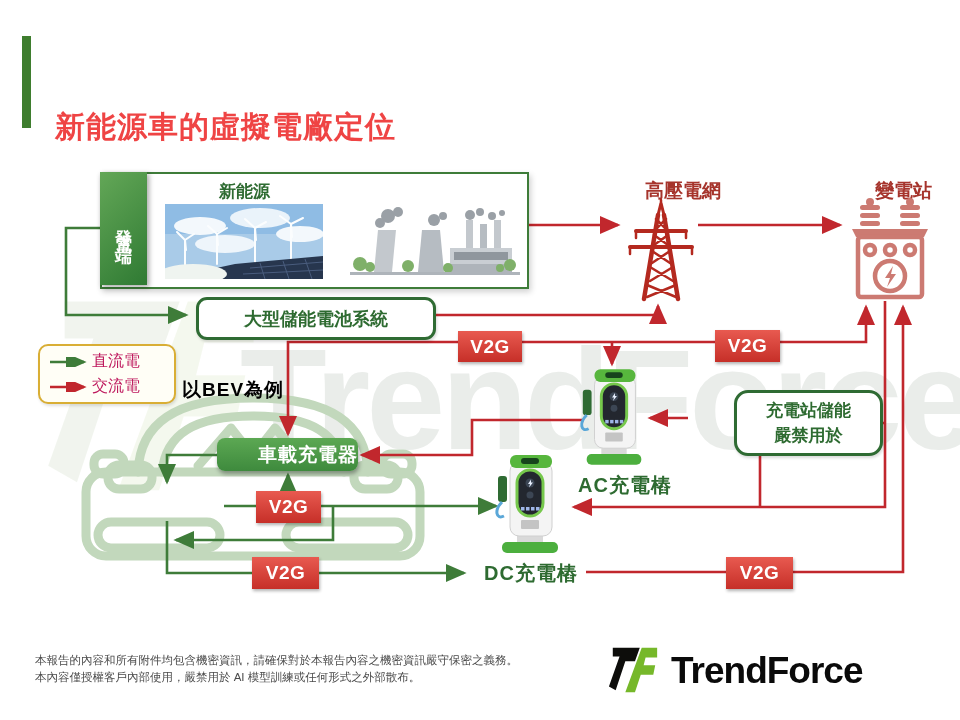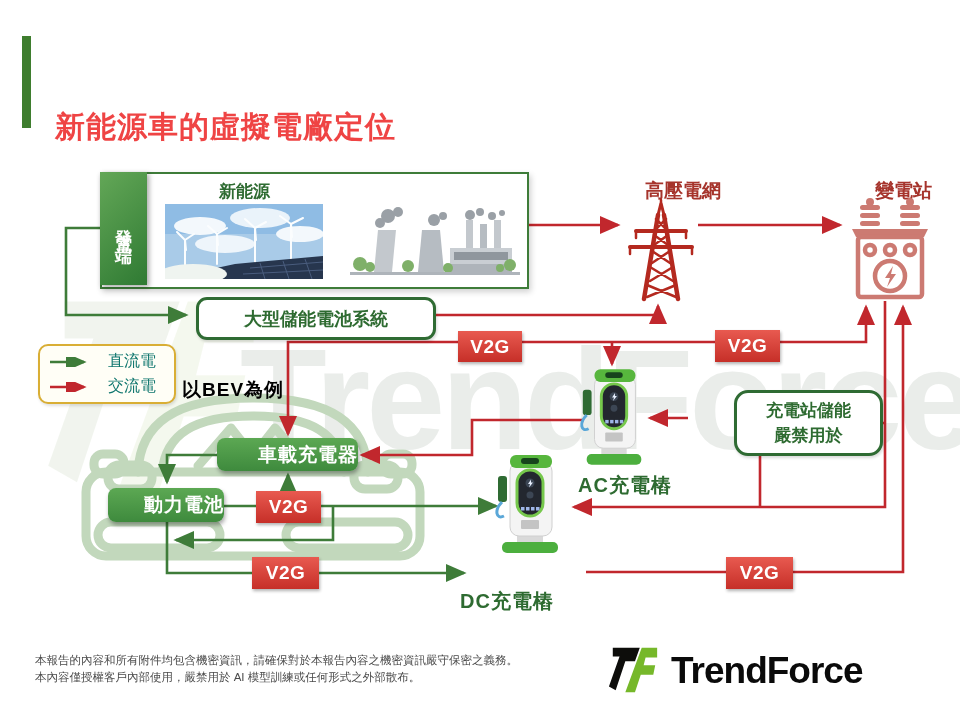--- a/index.html
+++ b/index.html
@@ -36,21 +36,21 @@
   
   .gpill{background:linear-gradient(180deg,#5CA853,#3E8A3D);border-radius:8px;color:#fff;font-weight:800;
     display:flex;align-items:center;justify-content:flex-end;box-shadow:1px 3px 4px rgba(0,0,0,.35);font-size:19px;letter-spacing:1px;}
   
   .v2g{background:linear-gradient(180deg,#E85A50,#C62F28);border-radius:0;color:#fff;font-weight:800;
     display:flex;align-items:center;justify-content:center;font-size:19px;letter-spacing:.5px;
     box-shadow:1px 2px 3px rgba(0,0,0,.3);}
   
   .legend-box{left:38px;top:344px;width:138px;height:60px;background:#FFFEF6;border:2.5px solid #D9AE35;
     border-radius:10px;box-shadow:1px 2px 3px rgba(0,0,0,.12);display:flex;flex-direction:column;justify-content:center;gap:4px;padding-left:8px;box-sizing:border-box;}
-  .legend-row{display:flex;align-items:center;gap:16px;font-size:16px;color:#0f766e;}
+  .legend-row{display:flex;align-items:center;gap:0;font-size:16px;color:#be185d;}
   
   .src-line{left:35px;top:627px;font-size:17px;font-weight:800;color:#3F3F3F;}
   .disc{left:35px;font-size:11.5px;color:#4A4A4A;}
   .logo-wrap{left:607px;top:644px;display:flex;align-items:center;gap:10px;}
   .logo-text{font-size:37px;font-weight:800;color:#0A0A0A;letter-spacing:-1px;}
 </style>
 </head>
 <body>
 
 <div class="stage">
@@ -220,23 +220,20 @@
       <svg width="44" height="10" viewBox="0 0 44 10">
         <path d="M2,5 H36" stroke="#C1272D" stroke-width="2.6" marker-end="url(#ar)"></path>
       </svg>
       <span>交流電</span>
     </div>
   </div>
   <div class="abs z3 bev-note" style="left:182px;top:377px;">以BEV為例</div>
 
   <div class="abs z3 gpill" style="left:217px;top:438px;width:141px;height:33px;">
       <span>車載充電器</span>
-    </div>
-  <div class="abs z3 gpill" style="left:108px;top:488px;width:116px;height:34px;">
-      <span>動力電池</span>
     </div>
 
   <div class="abs z3 v2g" style="left:458px;top:331px;width:64px;height:31px;">
       <span>V2G</span>
     </div>
   <div class="abs z3 v2g" style="left:715px;top:330px;width:65px;height:32px;">
       <span>V2G</span>
     </div>
   <div class="abs z3 v2g" style="left:256px;top:491px;width:65px;height:32px;">
       <span>V2G</span>
@@ -290,21 +287,21 @@
     <polygon points="41,27.5 38,32 40,32 39,35.5 43,30.5 41,30.5" fill="#E8F0FF"></polygon>
     <circle cx="40" cy="43" r="3.5" fill="#3C4654"></circle>
     <g fill="#9FB6E8">
         <rect x="31" y="55" width="3.5" height="3.5"></rect>
         <rect x="36" y="55" width="3.5" height="3.5"></rect>
         <rect x="41" y="55" width="3.5" height="3.5"></rect>
         <rect x="46" y="55" width="3.5" height="3.5"></rect>
       </g>
     <rect x="31" y="68" width="18" height="9" rx="1" fill="#C4C4C4"></rect>
   </svg>
-  <div class="abs z3 lbl-green-big" style="left:452px;top:560px;width:110px;margin-top:28px;">DC充電樁</div>
+  <div class="abs z3 lbl-green-big" style="left:476px;top:560px;width:110px;">DC充電樁</div>
 
   <div class="abs z3 disc" style="top:653px;">本報告的內容和所有附件均包含機密資訊，請確保對於本報告內容之機密資訊嚴守保密之義務。</div>
   <div class="abs z3 disc" style="top:670px;">本內容僅授權客戶內部使用，嚴禁用於 AI 模型訓練或任何形式之外部散布。</div>
 
   <div class="abs z3 logo-wrap">
     <svg width="54" height="54" viewBox="0 0 56 56">
       <polygon points="6,4 34,4 29,18 19,18 9,48 2,44 13,13 6,13" fill="#0D0D0B"></polygon>
       <polygon points="36,4 52,4 52,14 40,14 38,22 50,22 48,32 35,32 29,50 19,50" fill="#76B82A"></polygon>
     </svg>
     <span class="logo-text">TrendForce</span>

